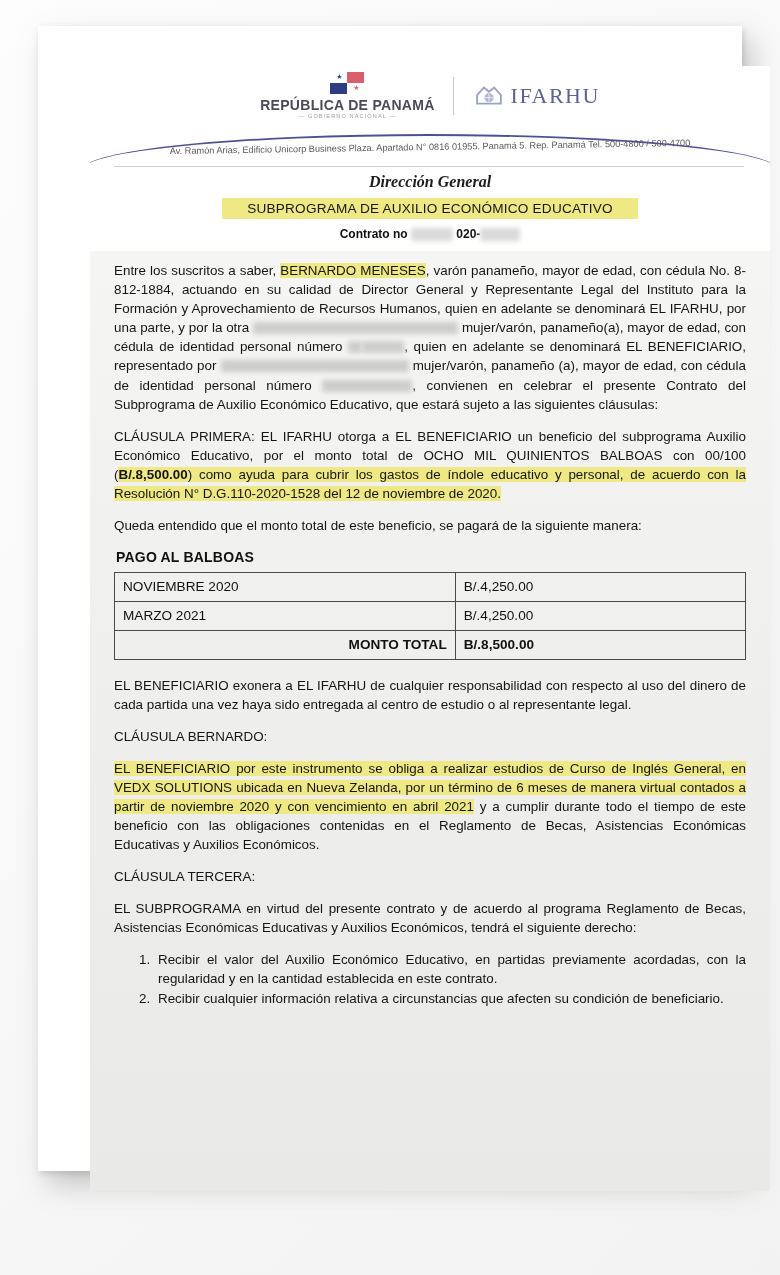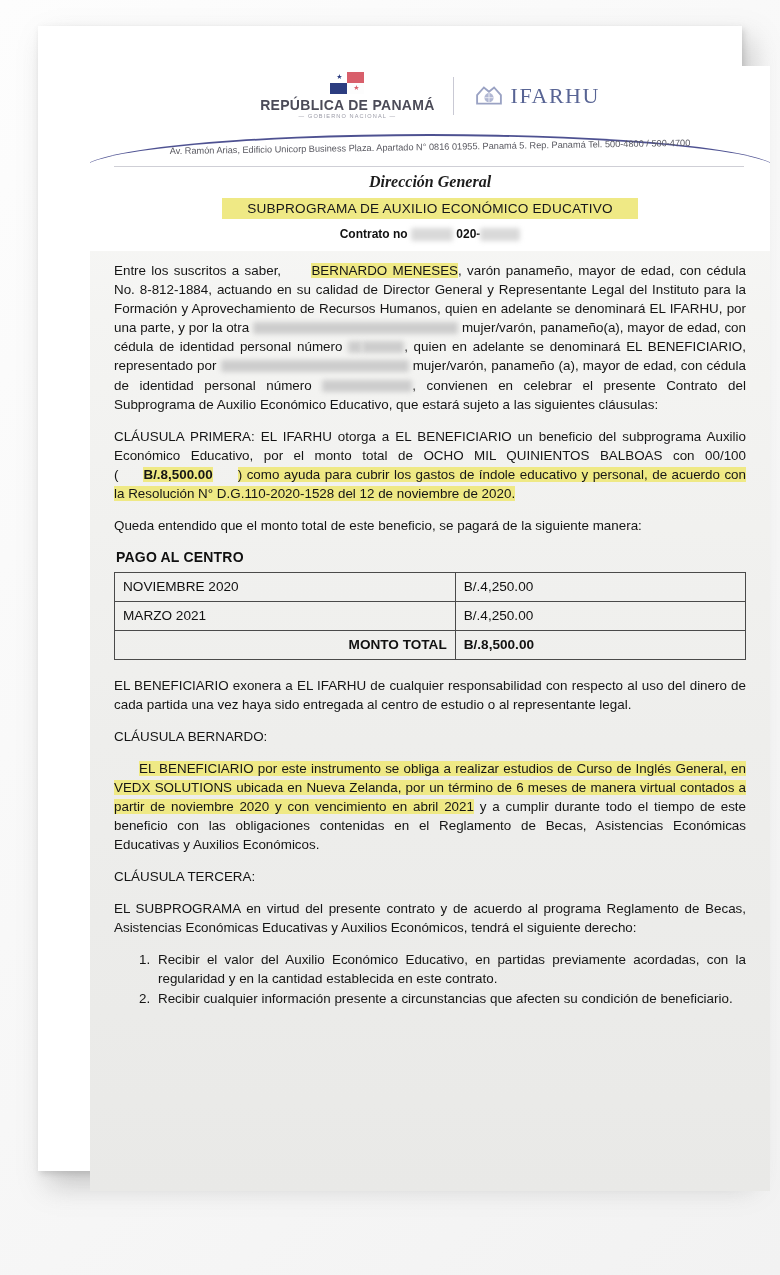--- a/index.html
+++ b/index.html
@@ -136,21 +136,21 @@
 
   
   .doc-body{
     padding:10px 24px 0 24px;
     font-size:13.4px;
     color:#151515;
     line-height:1.42;
   }
   p.just{ text-align:justify; margin:0 0 13px 0; }
   .tight{margin-bottom:0;}
-  .hl{background:#efe985;margin-left:25px;}
+  .hl{background:#efe985;}
   .bold{font-weight:bold;}
 
   .redact-inline{
     display:inline-block;vertical-align:-2px;
     background:#cdcdcd;border-radius:2px;
     filter:blur(2.8px);
     height:12px;
   }
   .ri-name{width:205px;}
   .ri-ced{width:14px;}
@@ -249,21 +249,21 @@
       </div>
 
       <div class="doc-body">
 
         <p class="just"><span>Entre los suscritos a saber, </span><span class="hl">BERNARDO MENESES</span><span>, varón panameño, mayor de edad, con cédula No. 8-812-1884, actuando en su calidad de Director General y Representante Legal del Instituto para la Formación y Aprovechamiento de Recursos Humanos, quien en adelante se denominará EL IFARHU, por una parte, y por la otra </span><span class="redact-inline ri-name"></span><span> mujer/varón, panameño(a), mayor de edad, con cédula de identidad personal número </span><span class="redact-inline ri-ced"></span><span class="redact-inline ri-ced2"></span><span>, quien en adelante se denominará EL BENEFICIARIO, representado por </span><span class="redact-inline ri-rep"></span><span> mujer/varón, panameño (a), mayor de edad, con cédula de identidad personal número </span><span class="redact-inline ri-num"></span><span>, convienen en celebrar el presente Contrato del Subprograma de Auxilio Económico Educativo, que estará sujeto a las siguientes cláusulas:</span></p>
 
         <p class="just"><span>CLÁUSULA PRIMERA: EL IFARHU otorga a EL BENEFICIARIO un beneficio del subprograma Auxilio Económico Educativo, por el monto total de OCHO MIL QUINIENTOS BALBOAS con 00/100 (</span><span class="hl bold">B/.8,500.00</span><span class="hl">) como ayuda para cubrir los gastos de índole educativo y personal, de acuerdo con la Resolución N° D.G.110-2020-1528 del 12 de noviembre de 2020.</span></p>
 
         <p class="just">Queda entendido que el monto total de este beneficio, se pagará de la siguiente manera:</p>
 
-        <div class="pago-title">PAGO AL CENTRO</div>
+        <div class="pago-title">PAGO AL BALBOAS</div>
 
         <table class="pagos">
           <tbody>
             <tr>
               <td class="col-mes">NOVIEMBRE 2020</td>
               <td class="col-monto">B/.4,250.00</td>
             </tr>
             <tr>
               <td class="col-mes">MARZO 2021</td>
               <td class="col-monto">B/.4,250.00</td>
@@ -278,19 +278,19 @@
         <p class="just">EL BENEFICIARIO exonera a EL IFARHU de cualquier responsabilidad con respecto al uso del dinero de cada partida una vez haya sido entregada al centro de estudio o al representante legal.</p>
 
         <p class="just tight sec-label">CLÁUSULA BERNARDO:</p>
         <p class="just"><span class="hl">EL BENEFICIARIO   por este instrumento se obliga a realizar estudios de Curso de Inglés General, en VEDX SOLUTIONS ubicada en Nueva Zelanda, por un término de 6 meses de manera virtual contados a partir de noviembre 2020 y con vencimiento en abril 2021</span><span> y a cumplir durante todo el tiempo de este beneficio con las obligaciones contenidas en el Reglamento de Becas, Asistencias Económicas Educativas y Auxilios Económicos.</span></p>
 
         <p class="just tight sec-label">CLÁUSULA TERCERA:</p>
         <p class="just tight">EL SUBPROGRAMA en virtud del presente contrato y de acuerdo al programa Reglamento de Becas, Asistencias Económicas Educativas y Auxilios Económicos, tendrá el siguiente derecho:</p>
 
         <ol class="derechos">
           <li>Recibir el valor del Auxilio Económico Educativo, en partidas previamente acordadas, con la regularidad y en la cantidad establecida en este contrato.</li>
-          <li>Recibir cualquier información presente a circunstancias que afecten su condición de beneficiario.</li>
+          <li>Recibir cualquier información relativa a circunstancias que afecten su condición de beneficiario.</li>
         </ol>
 
       </div>
     </div>
   </div>
 </div>
 
 </body></html>

